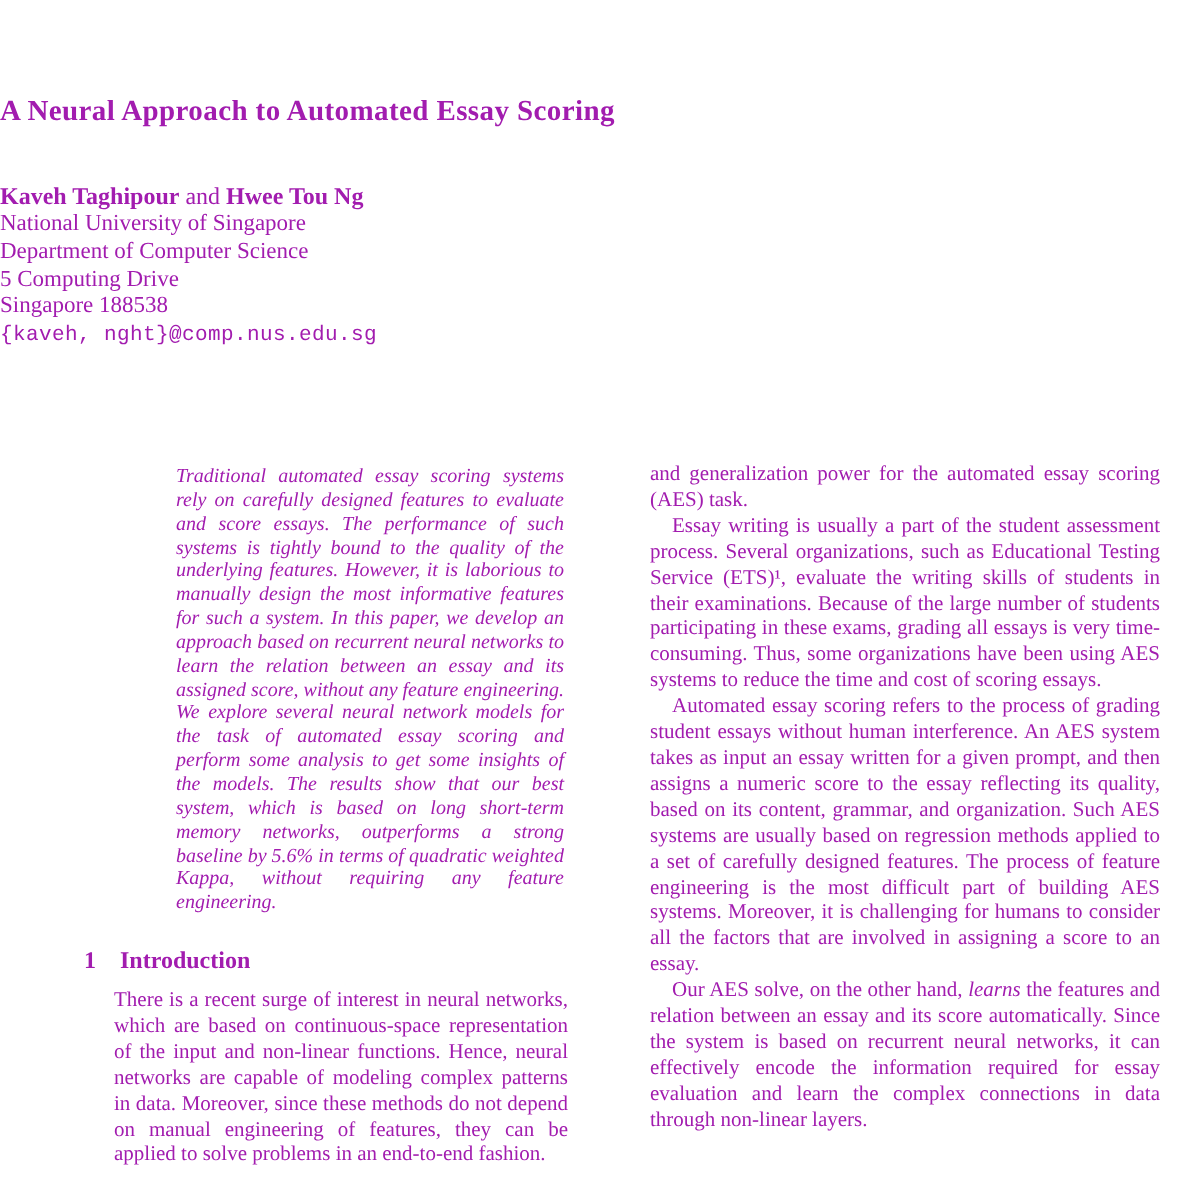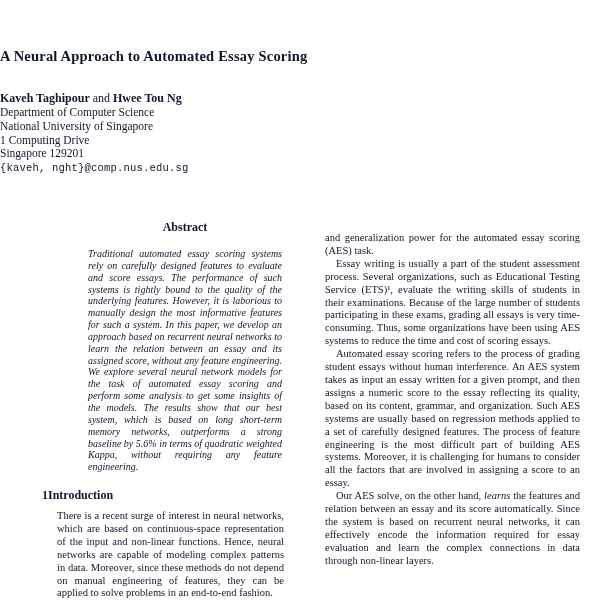--- a/index.html
+++ b/index.html
@@ -1,18 +1,18 @@
 <!DOCTYPE html>
 <html><head>
 <meta charset="utf-8">
 <style>
   html,body{margin:0;padding:0;background:#fff;}
   .page{
     position:relative;width:600px;height:600px;background:#ffffff;
-    overflow:hidden;color:#0f172a;
+    overflow:hidden;color:#a21caf;
     font-family:"Liberation Serif","DejaVu Serif",serif;
     -webkit-font-smoothing:antialiased;
   }
   .title{position:absolute;left:0;top:48px;width:600px;margin:0;
          font-size:14.5px;font-weight:bold;letter-spacing:.2px;}
   .authors{position:absolute;left:0;top:91px;width:600px;font-size:12px;}
   .authors .name{font-weight:bold;}
   .authors .conj{font-weight:normal;}
   .affiliation{position:absolute;left:0;top:106px;width:600px;
                font-size:11.5px;line-height:13.8px;}
@@ -20,47 +20,46 @@
          font-family:"Liberation Mono","DejaVu Sans Mono",monospace;
          font-size:10.5px;letter-spacing:.2px;}
   
   .col-left{position:absolute;left:42px;top:220px;width:257px;}
   .col-right{position:absolute;left:310px;top:217px;width:255px;}
   .abstract-heading{width:194px;margin:0 0 0 46px;text-align:center;
                     font-size:12px;font-weight:bold;}
   .abstract-body{width:194px;margin:13px 0 0 46px;
                  font-size:10px;line-height:11.85px;text-align:justify;font-style:italic;}
   .section-heading{margin:15px 0 0 0;font-size:12px;font-weight:bold;}
-  .section-heading .sec-label{}
+  .section-heading .sec-label{margin-left:12px;}
   .body-text{font-size:10.5px;line-height:12.9px;text-align:justify;margin:15px;}
   .intro{margin-top:7px;}
   .col-right p{margin:0;}
   .indent{text-indent:11px;}
   .italic{font-style:italic;}
 </style>
 </head>
 <body>
 
 <div class="page">
 
   <div>
     <h1 class="title">A Neural Approach to Automated Essay Scoring</h1>
     <div class="authors"><span class="name">Kaveh Taghipour</span><span class="conj">  and  </span><span class="name">Hwee Tou Ng</span>
     </div>
     <div class="affiliation">
+      <div>National University of Singapore</div>
       <div>Department of Computer Science</div>
-      <div>National University of Singapore</div>
-      <div>1 Computing Drive</div>
-      <div>Singapore 129201</div>
+      <div>5 Computing Drive</div>
+      <div>Singapore 188538</div>
     </div>
     <div class="email">{kaveh, nght}@comp.nus.edu.sg</div>
   </div>
 
   <div class="col-left">
-    <div class="abstract-heading">Abstract</div>
     <div class="abstract-body">Traditional automated essay scoring systems rely on carefully designed features to evaluate and score essays. The performance of such systems is tightly bound to the quality of the underlying features. However, it is laborious to manually design the most informative features for such a system. In this paper, we develop an approach based on recurrent neural networks to learn the relation between an essay and its assigned score, without any feature engineering. We explore several neural network models for the task of automated essay scoring and perform some analysis to get some insights of the models. The results show that our best system, which is based on long short-term memory networks, outperforms a strong baseline by 5.6% in terms of quadratic weighted Kappa, without requiring any feature engineering.</div>
     <div class="section-heading"><span class="sec-num">1</span><span class="sec-label">Introduction</span>
     </div>
     <p class="body-text intro">There is a recent surge of interest in neural networks, which are based on continuous-space representation of the input and non-linear functions. Hence, neural networks are capable of modeling complex patterns in data. Moreover, since these methods do not depend on manual engineering of features, they can be applied to solve problems in an end-to-end fashion.</p>
   </div>
 
   <div class="col-right body-text">
     <p>and generalization power for the automated essay scoring (AES) task.</p>
     <p class="indent">Essay writing is usually a part of the student assessment process. Several organizations, such as Educational Testing Service (ETS)¹, evaluate the writing skills of students in their examinations. Because of the large number of students participating in these exams, grading all essays is very time-consuming. Thus, some organizations have been using AES systems to reduce the time and cost of scoring essays.</p>
     <p class="indent">Automated essay scoring refers to the process of grading student essays without human interference. An AES system takes as input an essay written for a given prompt, and then assigns a numeric score to the essay reflecting its quality, based on its content, grammar, and organization. Such AES systems are usually based on regression methods applied to a set of carefully designed features. The process of feature engineering is the most difficult part of building AES systems. Moreover, it is challenging for humans to consider all the factors that are involved in assigning a score to an essay.</p>

